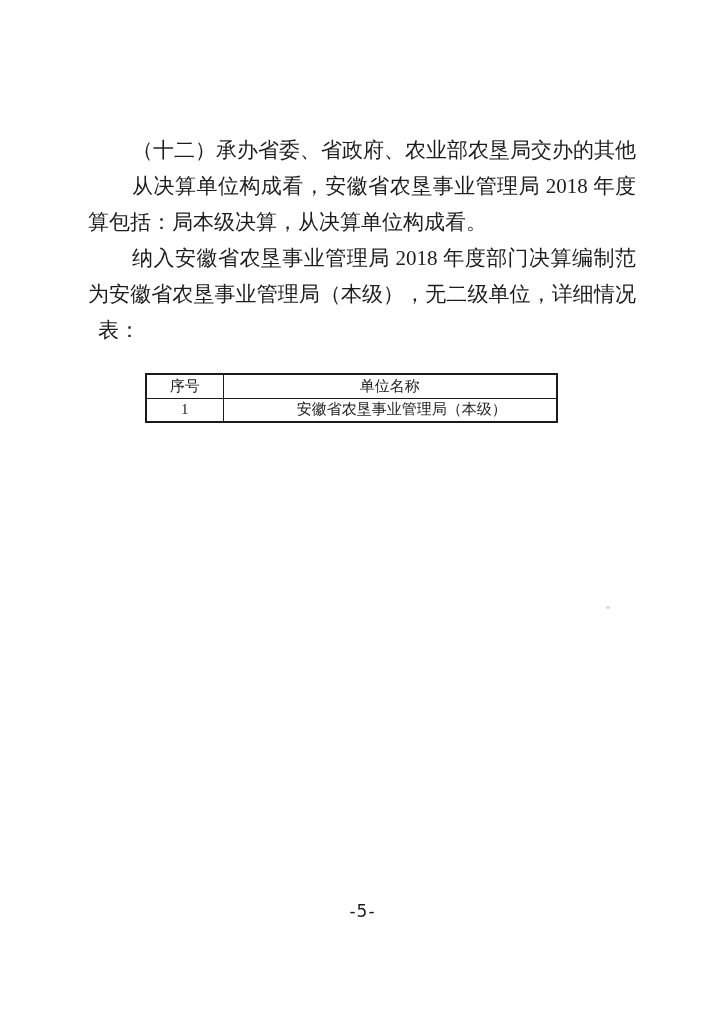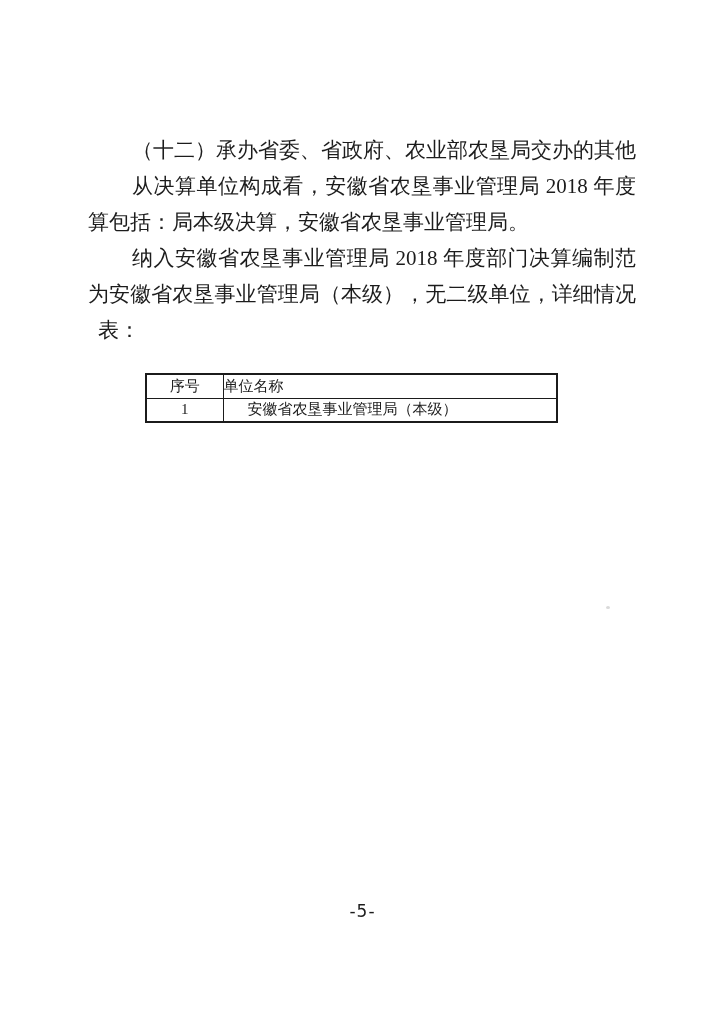--- a/index.html
+++ b/index.html
@@ -69,23 +69,23 @@
 
   .units-table th,
   .units-table td {
     border: 1.5px solid #1b1b1b;
     font-weight: normal;
     height: 24px;
     padding: 0;
   }
 
   .units-table .col-index { width: 77px; text-align: center; }
-  .units-table .col-name  { text-align: left; }
+  .units-table .col-name  { text-align: center; }
   .units-table td.col-name {
-    text-align: left;
+    text-align: center;
     padding-left: 24px;
   }
 
   
   .page-number {
     position: absolute;
     top: 901px;
     left: 0;
     width: 725px;
     text-align: center;
@@ -110,21 +110,21 @@
 <body>
 
 <div class="page">
 
   <div class="text-block">
     <div class="line indent fill">（十二）承办省委、省政府、农业部农垦局交办的其他事项。</div>
 
 
     <div class="line indent fill">从决算单位构成看，安徽省农垦事业管理局 2018 年度部门决</div>
 
-    <div class="line">算包括：局本级决算，安徽省农垦事业管理局。</div>
+    <div class="line">算包括：局本级决算，从决算单位构成看。</div>
 
     <div class="line indent fill">纳入安徽省农垦事业管理局 2018 年度部门决算编制范围的</div>
 
     <div class="line fill">为安徽省农垦事业管理局（本级），无二级单位，详细情况见下</div>
 
     <div class="line last-line">表：</div>
   </div>
 
   <table class="units-table">
     <thead>

